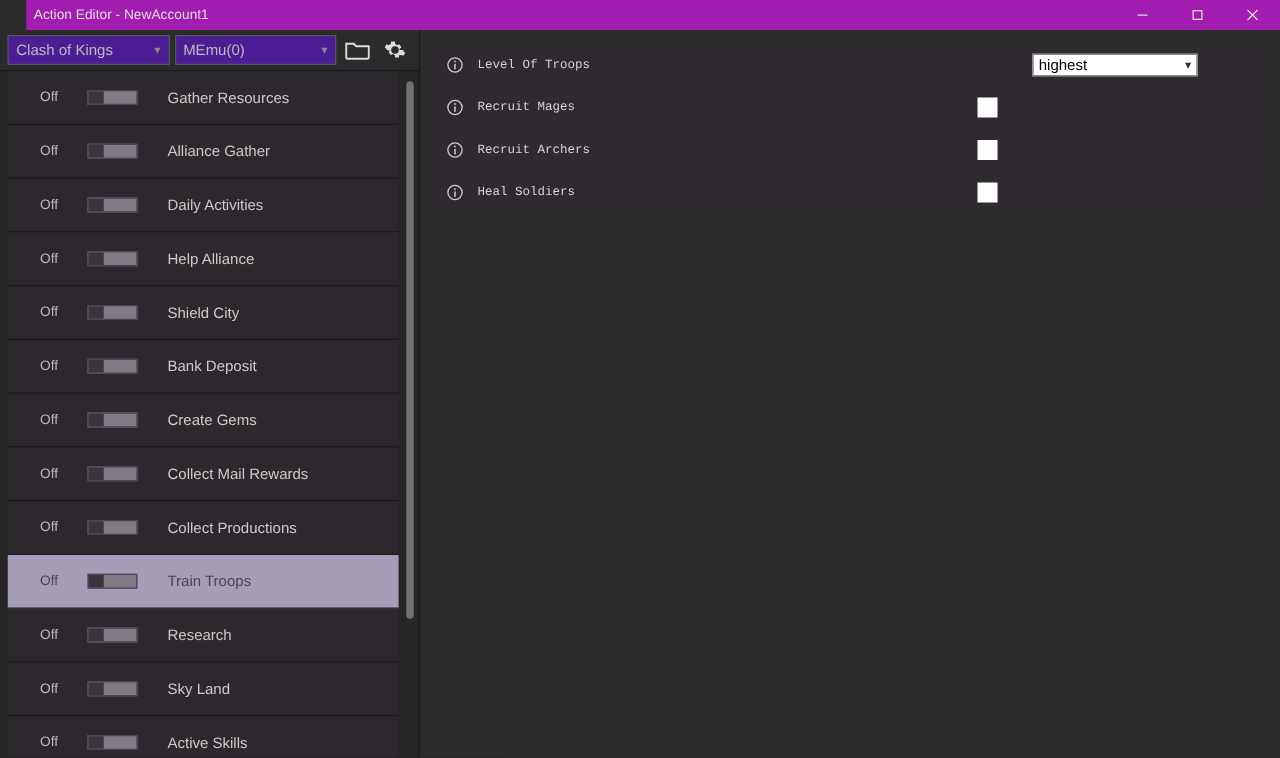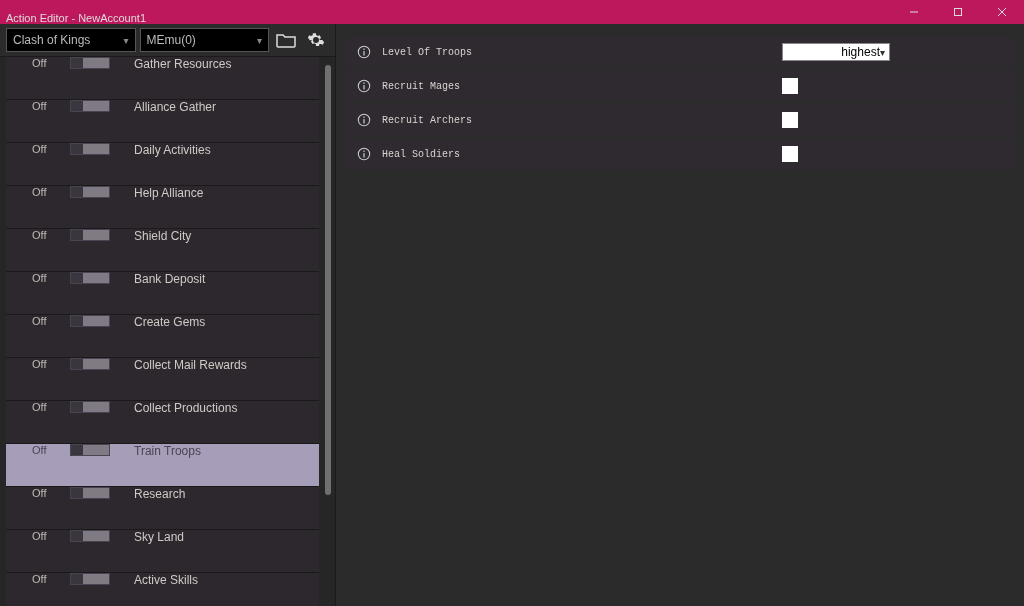--- a/index.html
+++ b/index.html
@@ -6,26 +6,27 @@
   html, body {
     width: 1024px;
     height: 606px;
     font-family: "Segoe UI", Tahoma, sans-serif;
     background: #2b2b2b;
     color: #ccc;
     overflow: hidden;
   }
   .titlebar {
     height: 24px;
-    background: #be185d;
-    display: flex;
-    align-items: flex-end;
+    background: #a21caf;
+    display: flex;
+    align-items: center;
     padding-left: 6px;
     color: #ddd;
     font-size: 11px;
+    margin-left: 21px;
   }
   .titlebar-spacer { flex: 1; }
   .win-controls { display: flex; }
   .win-btn {
     width: 44px;
     height: 24px;
     display: flex;
     align-items: center;
     justify-content: center;
     color: #ddd;
@@ -50,21 +51,21 @@
     height: 32px;
     display: flex;
     align-items: center;
     gap: 4px;
     padding: 4px 6px;
     background: #2b2b2b;
   }
   .combo {
     height: 24px;
     flex: 1;
-    background: #000000;
+    background: #4c1d95;
     border: 1px solid #555;
     display: flex;
     align-items: center;
     padding: 0 6px;
     font-size: 12px;
     color: #bbb;
     justify-content: space-between;
   }
   .combo .caret {
     font-size: 10px;
@@ -92,20 +93,21 @@
     right: 16px;
     top: 0;
     bottom: 0;
     overflow: hidden;
   }
   .action-row {
     height: 43px;
     background: #2c282e;
     border-bottom: 1px solid #1a1a1a;
     display: flex;
+    align-items: center;
     padding-left: 26px;
     gap: 14px;
     color: #cfcac5;
     font-size: 12px;
   }
   .action-row.selected {
     background: #a69db8;
     color: #4a4354;
   }
   .toggle-state {
@@ -176,30 +178,31 @@
   .setting-label {
     font-family: "Consolas","Courier New",monospace;
     font-size: 10px;
     color: #d8d4d0;
     flex: 0 0 400px;
   }
   .setting-control {
     flex: 0 0 auto;
   }
   .dropdown {
-    width: 108px;
+    width: 132px;
     height: 18px;
     background: #fff;
     color: #000;
     border: 1px solid #888;
     display: flex;
     align-items: center;
-    justify-content: flex-end;
+    justify-content: space-between;
     padding: 0 4px;
     font-size: 12px;
+    margin-left: 44px;
   }
   .dropdown .caret {
     font-size:10px; color:#333;
   }
   .checkbox {
     width: 16px;
     height: 16px;
     background: #fff;
     display: flex;
     align-items: center;

